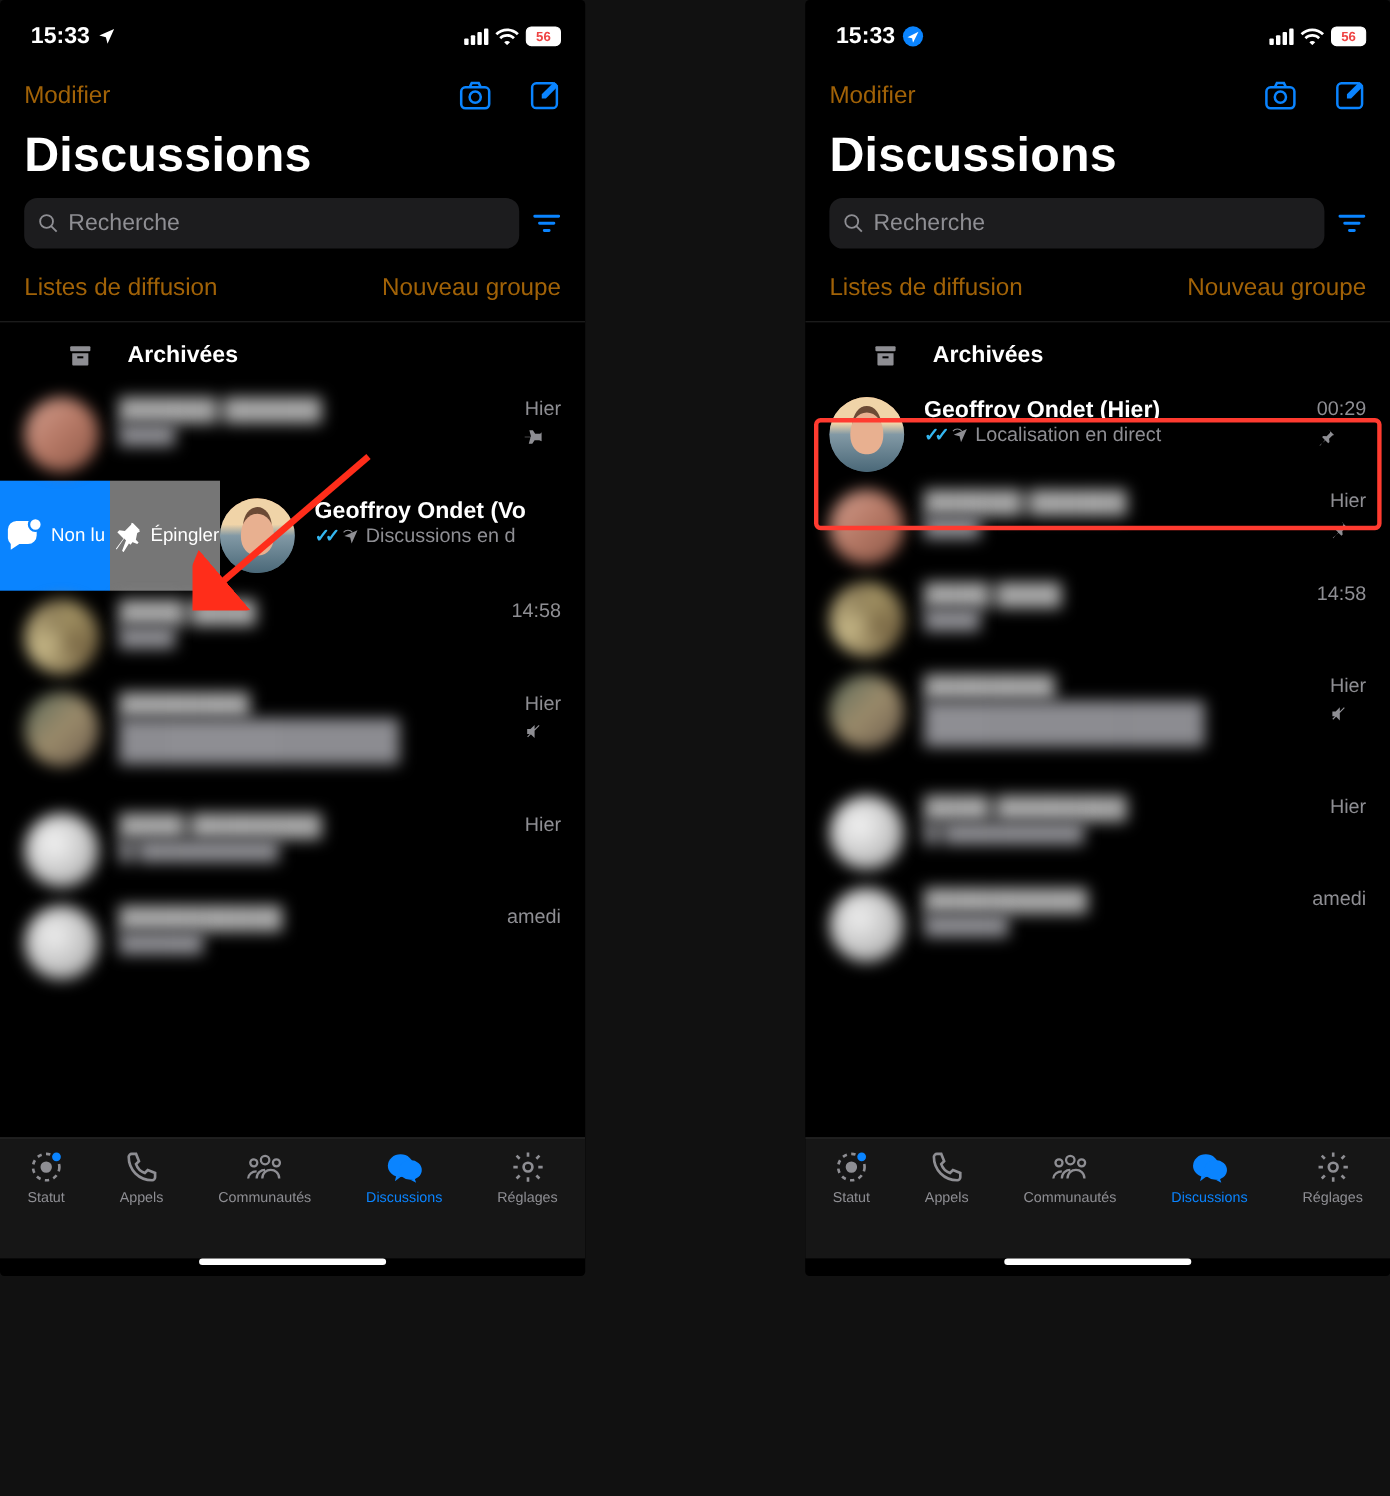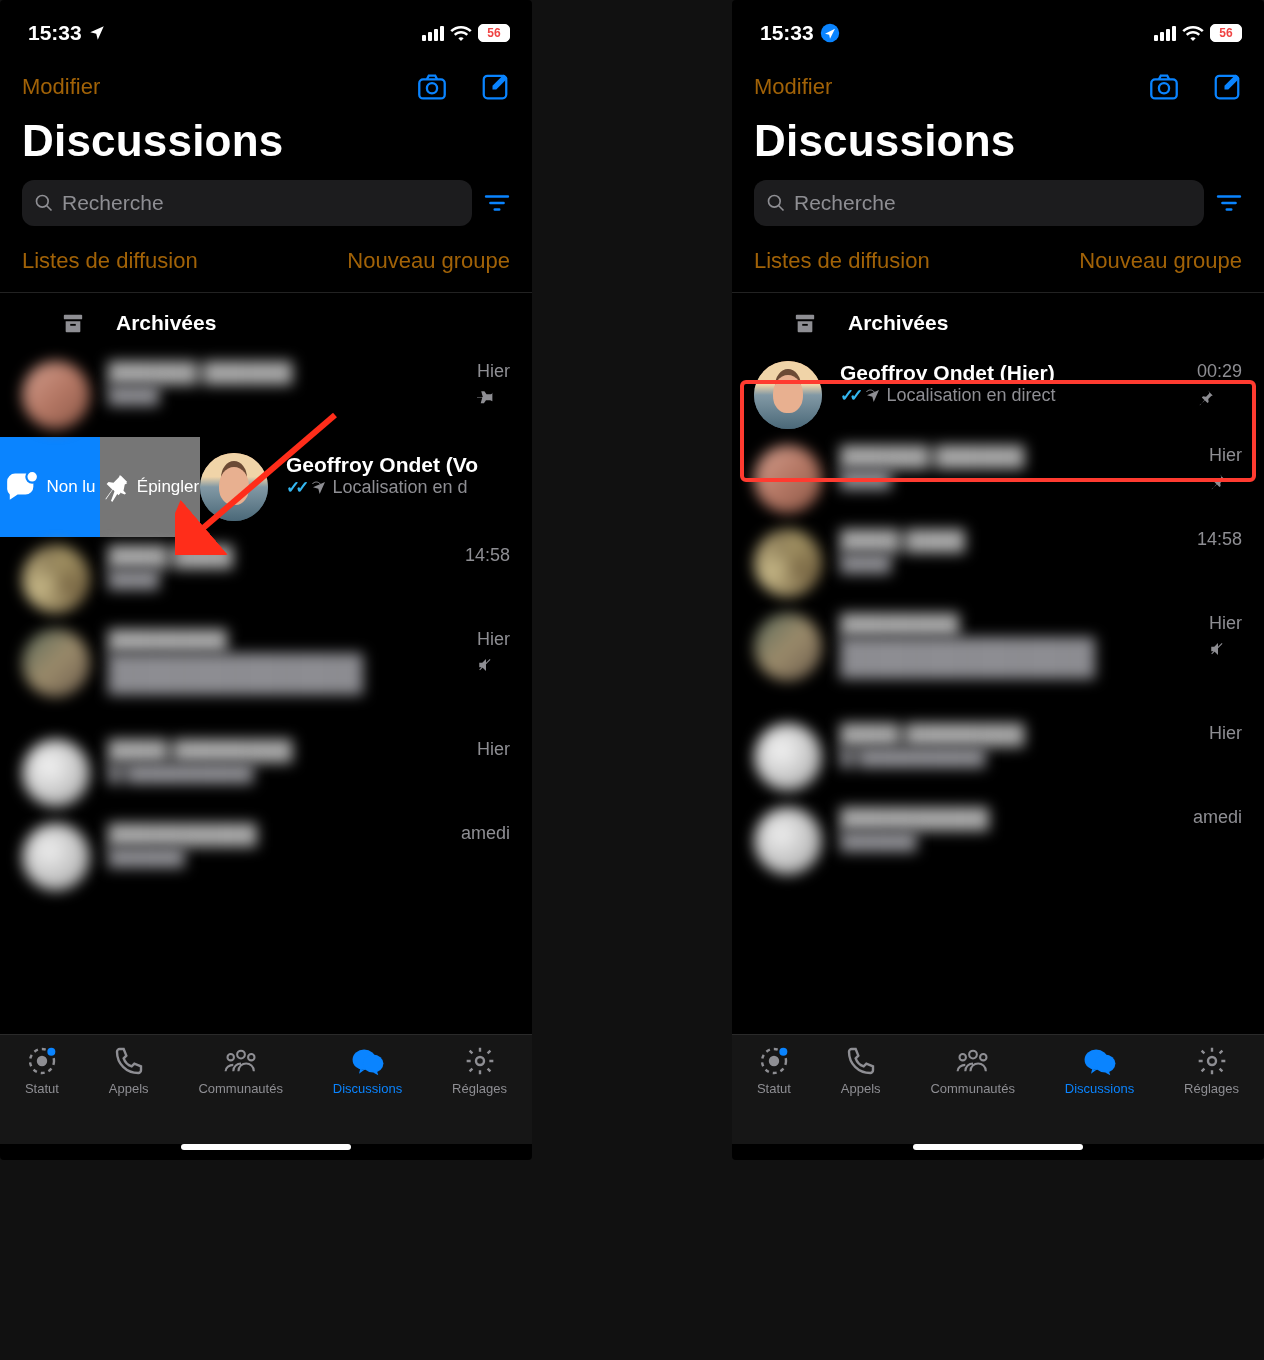--- a/index.html
+++ b/index.html
@@ -195,21 +195,21 @@
       <div class="chatmain">
         <div class="chatname">Geoffroy Ondet (Vo</div>
         <div class="chatsub">
           <span class="checks">✓✓</span>
           <span>
                   <svg width="16" height="16" viewBox="0 0 24 24" fill="#8e8e93">
                     <path d="M3 11l18-8-8 18-2-8-8-2z"></path>
                     <path d="M2 6c3-4 9-4 12 0" fill="none" stroke="#8e8e93" stroke-width="1.5"></path>
                   </svg>
                 </span>
-          <span>Localisation en d</span>
+          <span>Discussions en d</span>
         </div>
       </div>
     </div>
   </div>
 
   <div class="chat">
     <div class="avatar blur a2"></div>
     <div class="chatmain">
             <div class="chatname blur">████ ████</div>
             <div class="chatsub blur">████</div>

